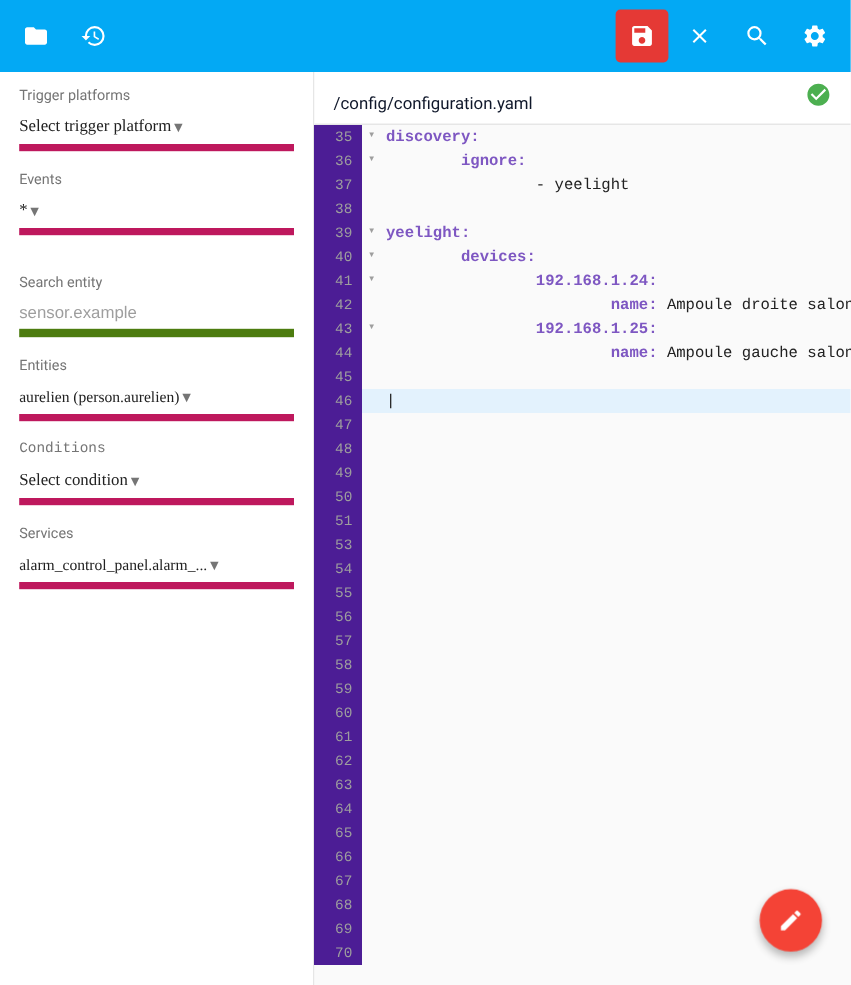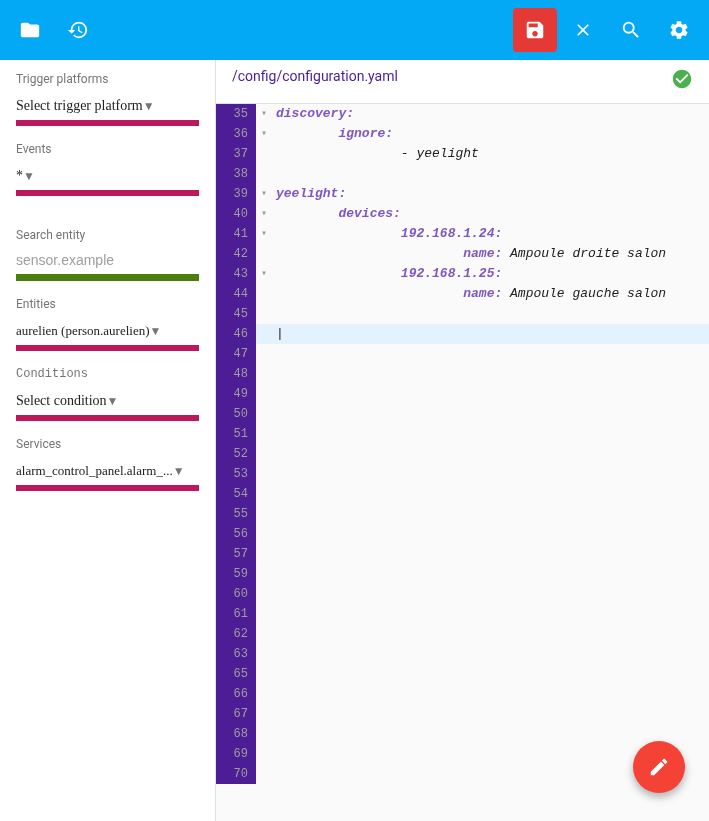--- a/index.html
+++ b/index.html
@@ -29,21 +29,21 @@
     .toolbar-spacer { flex: 1; }
 
     
     .main-layout {
       display: flex;
       height: calc(821px - 60px);
     }
 
     
     .left-panel {
-      width: 216px;
+      width: 262px;
       background: #fff;
       border-right: 1px solid #e0e0e0;
       overflow-y: auto;
       padding: 12px 16px;
       flex-shrink: 0;
     }
 
     .section-label {
       font-size: 12px;
       color: #757575;
@@ -85,26 +85,26 @@
     .right-panel {
       flex: 1;
       background: #fafafa;
       overflow: hidden;
       display: flex;
       flex-direction: column;
     }
 
     .file-header {
       display: flex;
-      align-items: flex-start;
+      align-items: flex-end;
       padding: 8px 16px;
       background: #fff;
       border-bottom: 1px solid #e0e0e0;
       font-size: 14px;
-      color: #4c1d95;
+      color: #0f172a;
       height: 44px;
     }
     .file-header .check-icon {
       margin-left: auto;
       color: #4caf50;
       font-size: 20px;
     }
 
     .code-editor {
       flex: 1;
@@ -145,21 +145,20 @@
       color: #9e9e9e;
       font-size: 10px;
       line-height: 20px;
     }
 
     .line-content {
       padding-left: 4px;
       white-space: pre;
       line-height: 20px;
       color: #212121;
-      font-style: italic;
     }
 
     .kw-key { color: #7e57c2; font-weight: 600; }
     .kw-val { color: #212121; }
     .kw-dash { color: #212121; }
     .kw-ip { color: #7e57c2; font-weight: 600; }
 
     .cursor-line::after {
       content: '|';
       color: #212121;
@@ -345,25 +344,20 @@
           <span class="line-num">50</span>
           <span class="line-toggle"></span>
           <span class="line-content"></span>
         </div>
         <div class="code-line">
           <span class="line-num">51</span>
           <span class="line-toggle"></span>
           <span class="line-content"></span>
         </div>
         <div class="code-line">
-          <span class="line-num">52</span>
-          <span class="line-toggle"></span>
-          <span class="line-content"></span>
-        </div>
-        <div class="code-line">
           <span class="line-num">53</span>
           <span class="line-toggle"></span>
           <span class="line-content"></span>
         </div>
         <div class="code-line">
           <span class="line-num">54</span>
           <span class="line-toggle"></span>
           <span class="line-content"></span>
         </div>
         <div class="code-line">
@@ -375,20 +369,25 @@
           <span class="line-num">56</span>
           <span class="line-toggle"></span>
           <span class="line-content"></span>
         </div>
         <div class="code-line">
           <span class="line-num">57</span>
           <span class="line-toggle"></span>
           <span class="line-content"></span>
         </div>
         <div class="code-line">
+          <span class="line-num">58</span>
+          <span class="line-toggle"></span>
+          <span class="line-content"></span>
+        </div>
+        <div class="code-line">
           <span class="line-num">59</span>
           <span class="line-toggle"></span>
           <span class="line-content"></span>
         </div>
         <div class="code-line">
           <span class="line-num">60</span>
           <span class="line-toggle"></span>
           <span class="line-content"></span>
         </div>
         <div class="code-line">
@@ -396,20 +395,25 @@
           <span class="line-toggle"></span>
           <span class="line-content"></span>
         </div>
         <div class="code-line">
           <span class="line-num">62</span>
           <span class="line-toggle"></span>
           <span class="line-content"></span>
         </div>
         <div class="code-line">
           <span class="line-num">63</span>
+          <span class="line-toggle"></span>
+          <span class="line-content"></span>
+        </div>
+        <div class="code-line">
+          <span class="line-num">64</span>
           <span class="line-toggle"></span>
           <span class="line-content"></span>
         </div>
         <div class="code-line">
           <span class="line-num">65</span>
           <span class="line-toggle"></span>
           <span class="line-content"></span>
         </div>
         <div class="code-line">
           <span class="line-num">66</span>

